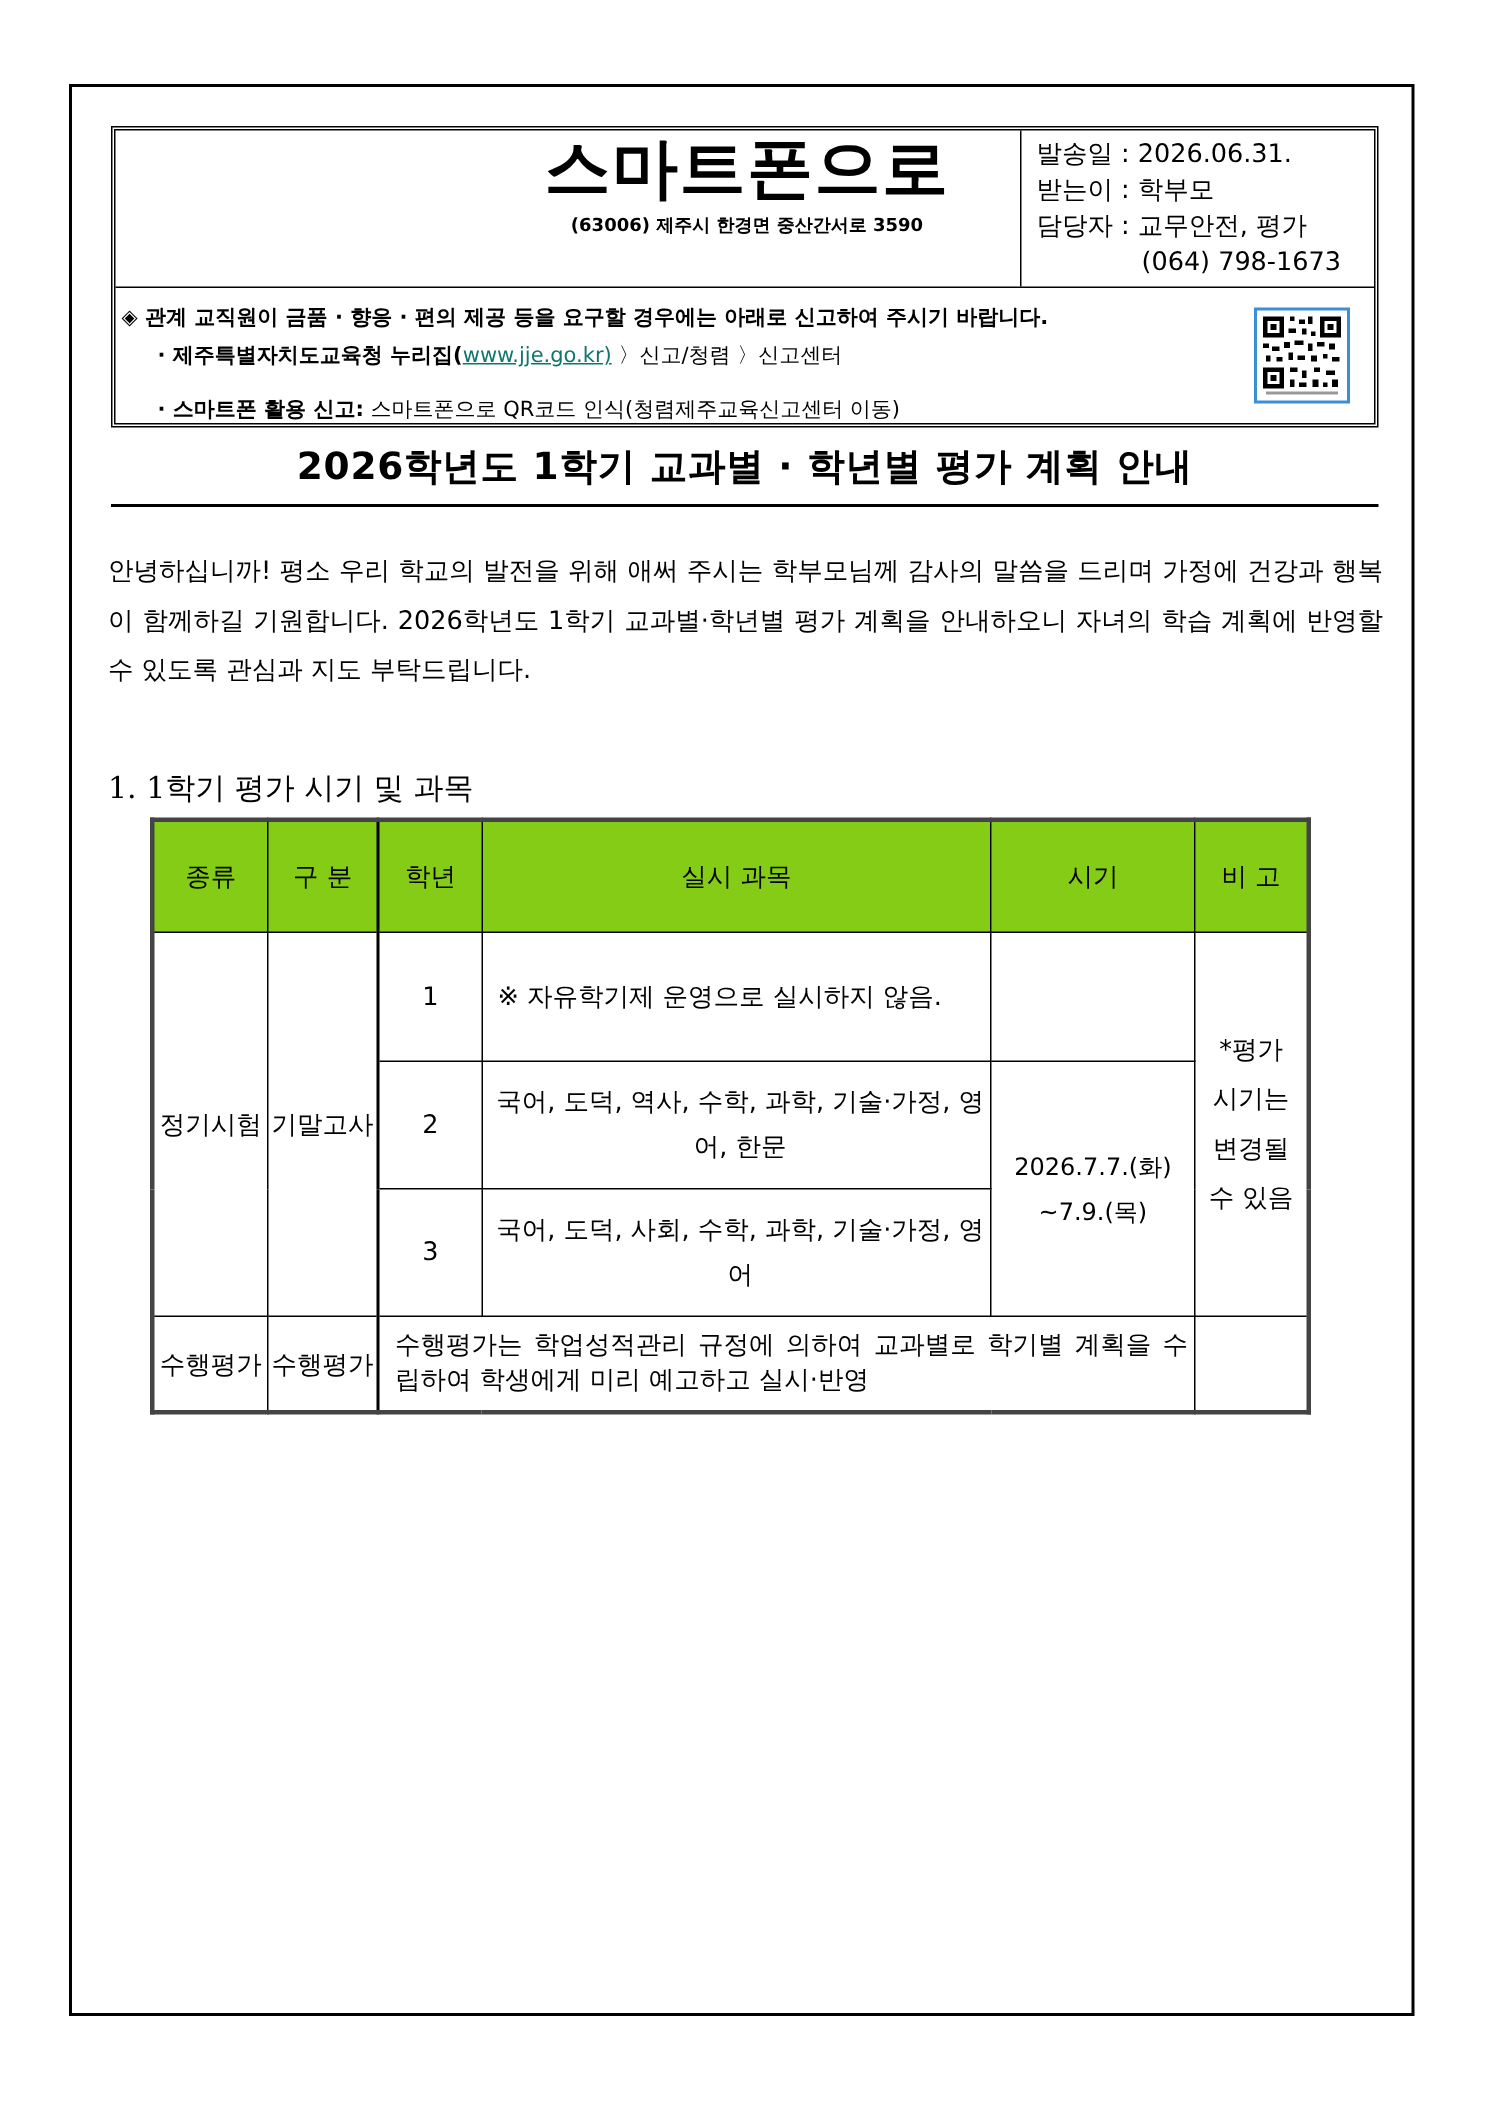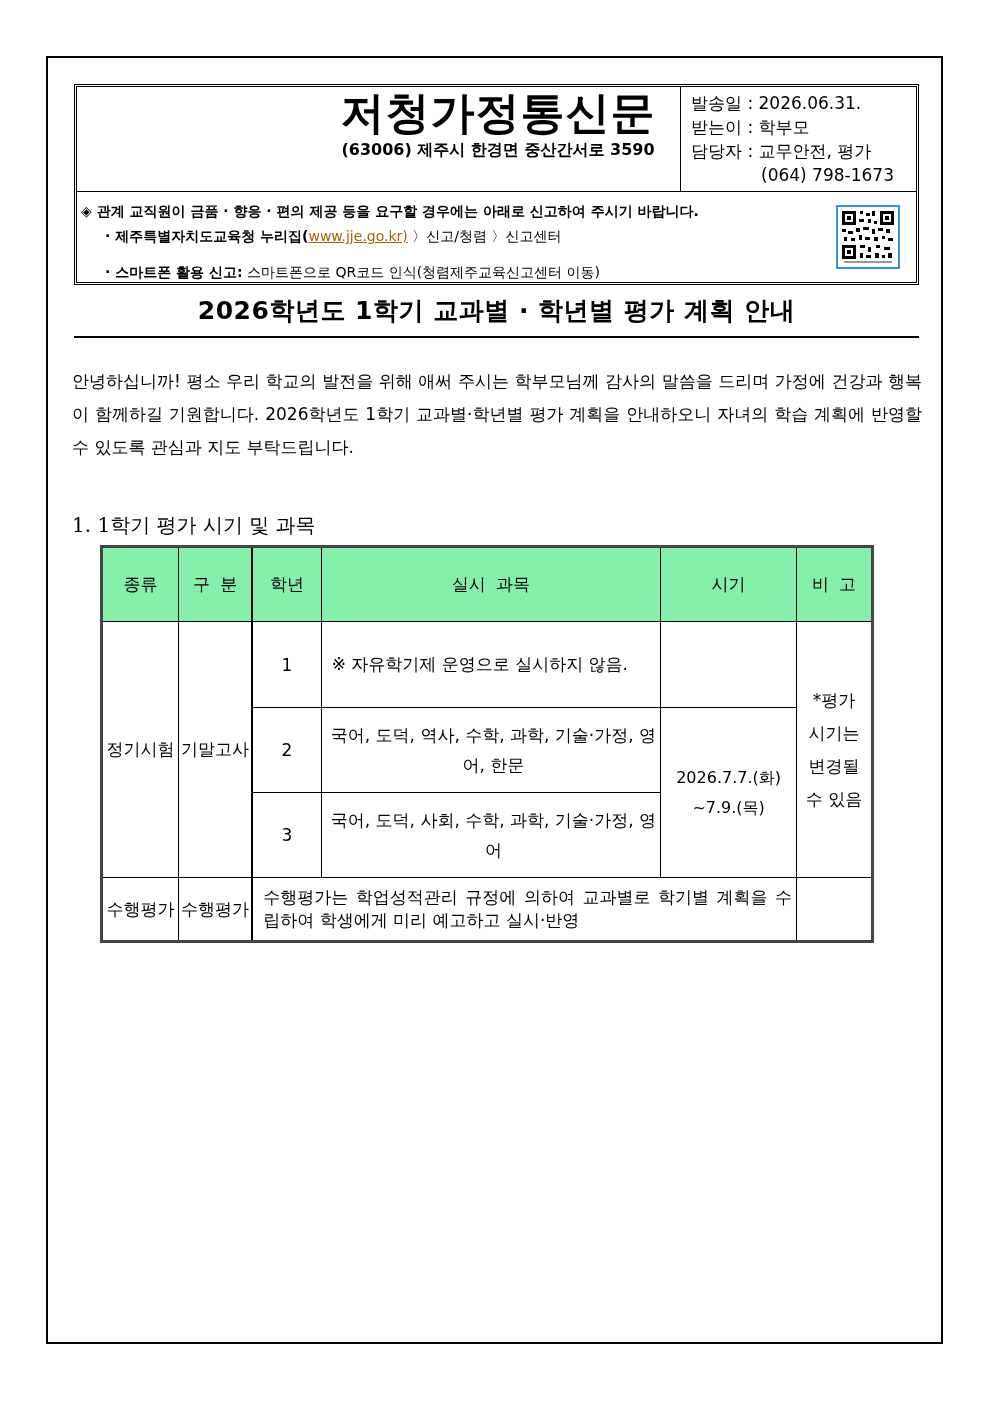--- a/index.html
+++ b/index.html
@@ -7,51 +7,51 @@
   .page-frame { position:absolute; left:46px; top:56px; width:897px; height:1288px; border:2px solid #000; box-sizing:border-box; }
 
   .header-box { position:absolute; left:74px; top:84px; width:845px; height:201px; border:3px double #000; box-sizing:border-box; }
   .hdr-top { position:absolute; left:0; top:0; width:839px; height:104px; border-bottom:1px solid #000; }
   .motto-cell { position:absolute; left:0; top:0; width:238px; height:104px; border-right:1px solid #000; }
   .logo { position:absolute; left:8px; top:8px; width:76px; height:76px; }
   .motto-title { position:absolute; left:100px; top:12px; width:130px; text-align:center; font-size:18px; font-weight:bold; text-decoration:underline; letter-spacing:6px; }
   .motto-line { position:absolute; left:92px; width:140px; text-align:center; font-size:17px; font-weight:bold; }
   .paper-cell { position:absolute; left:239px; top:0; width:364px; height:104px; border-right:1px solid #000; text-align:center; }
   .paper-title { font-size:44px; font-weight:bold; line-height:52px; margin-top:0px; letter-spacing:1px; font-family:"DejaVu Sans",sans-serif; }
-  .paper-addr { font-size:16px; font-weight:bold; line-height:22px; }
+  .paper-addr { font-size:12px; font-weight:bold; line-height:22px; }
   .info-cell { position:absolute; left:604px; top:0; width:235px; height:104px; padding:4px 0 0 10px; box-sizing:border-box; }
   .info-row { font-size:17px; line-height:24px; white-space:pre; }
   .hdr-bottom { position:absolute; left:0; top:105px; width:839px; height:90px; }
   .notice-main { position:absolute; left:4px; top:11px; font-size:14px; font-weight:bold; white-space:nowrap; }
   .notice-sub { position:absolute; left:28px; font-size:14px; white-space:nowrap; }
-  .notice-sub a { color:#a16207; text-decoration:underline; }
+  .notice-sub a { color:#0f766e; text-decoration:underline; }
   .qr { position:absolute; left:759px; top:13px; width:64px; height:64px; border:2px solid #3b8fd6; box-sizing:border-box; background:#fff; }
 
   .doc-title { position:absolute; left:74px; top:288px; width:845px; height:48px; border-bottom:2px solid #000; text-align:center; font-size:25px; font-weight:bold; line-height:46px; letter-spacing:0.5px; }
 
   .intro { position:absolute; left:72px; top:365px; width:850px; font-size:17px; line-height:33px; text-align:justify; }
   .section-title { position:absolute; left:72px; top:512px; font-size:20px; font-family:"DejaVu Serif","Liberation Serif",serif; }
 
   table.plan { position:absolute; left:100px; top:545px; width:774px; border-collapse:collapse; border:3px solid #444; font-size:17px; }
   table.plan th, table.plan td { border:1px solid #000; text-align:center; vertical-align:middle; padding:0; }
-  table.plan th { background:#86efac; font-weight:normal; height:73px;font-family:Liberation Mono, monospace; }
+  table.plan th { background:#84cc16; font-weight:normal; height:73px; }
   table.plan td.subj { text-align:center; padding-left:5px; line-height:30px; }
   table.plan td.subj1 { text-align:left; padding-left:10px; }
   table.plan td.perf { text-align:justify; padding:0 4px 0 10px; line-height:23px; }
   .thick-l { border-left:2px solid #000 !important; }
 </style>
 </head>
 <body>
 
 <div class="page-frame"></div>
 
 <div class="header-box">
   <div class="hdr-top">
     <div class="paper-cell">
-      <div class="paper-title">저청가정통신문</div>
+      <div class="paper-title">스마트폰으로</div>
       <div class="paper-addr">(63006) 제주시 한경면 중산간서로 3590</div>
     </div>
     <div class="info-cell">
       <div class="info-row">발송일 : 2026.06.31.</div>
       <div class="info-row">받는이 : 학부모</div>
       <div class="info-row">담당자 : 교무안전, 평가</div>
       <div class="info-row" style="padding-left:70px;">(064) 798-1673</div>
     </div>
   </div>
   <div class="hdr-bottom">

